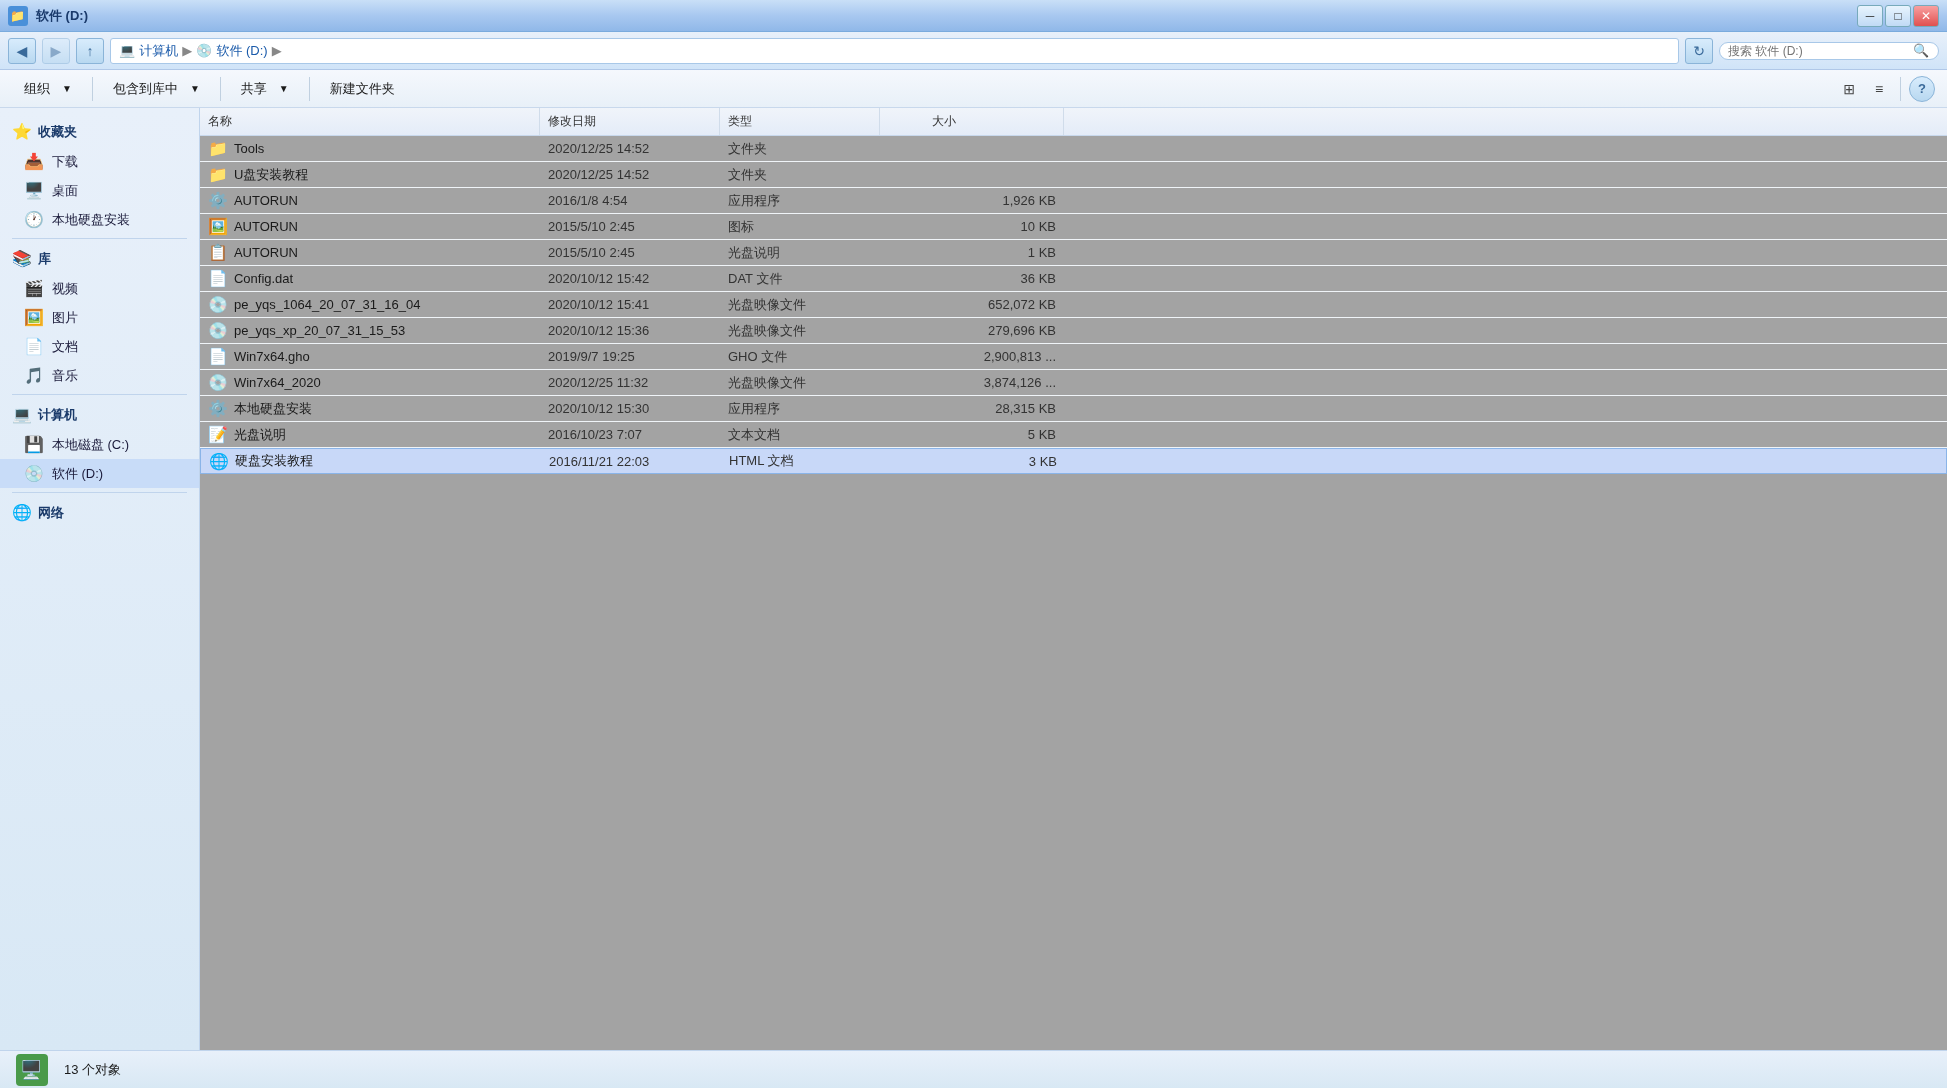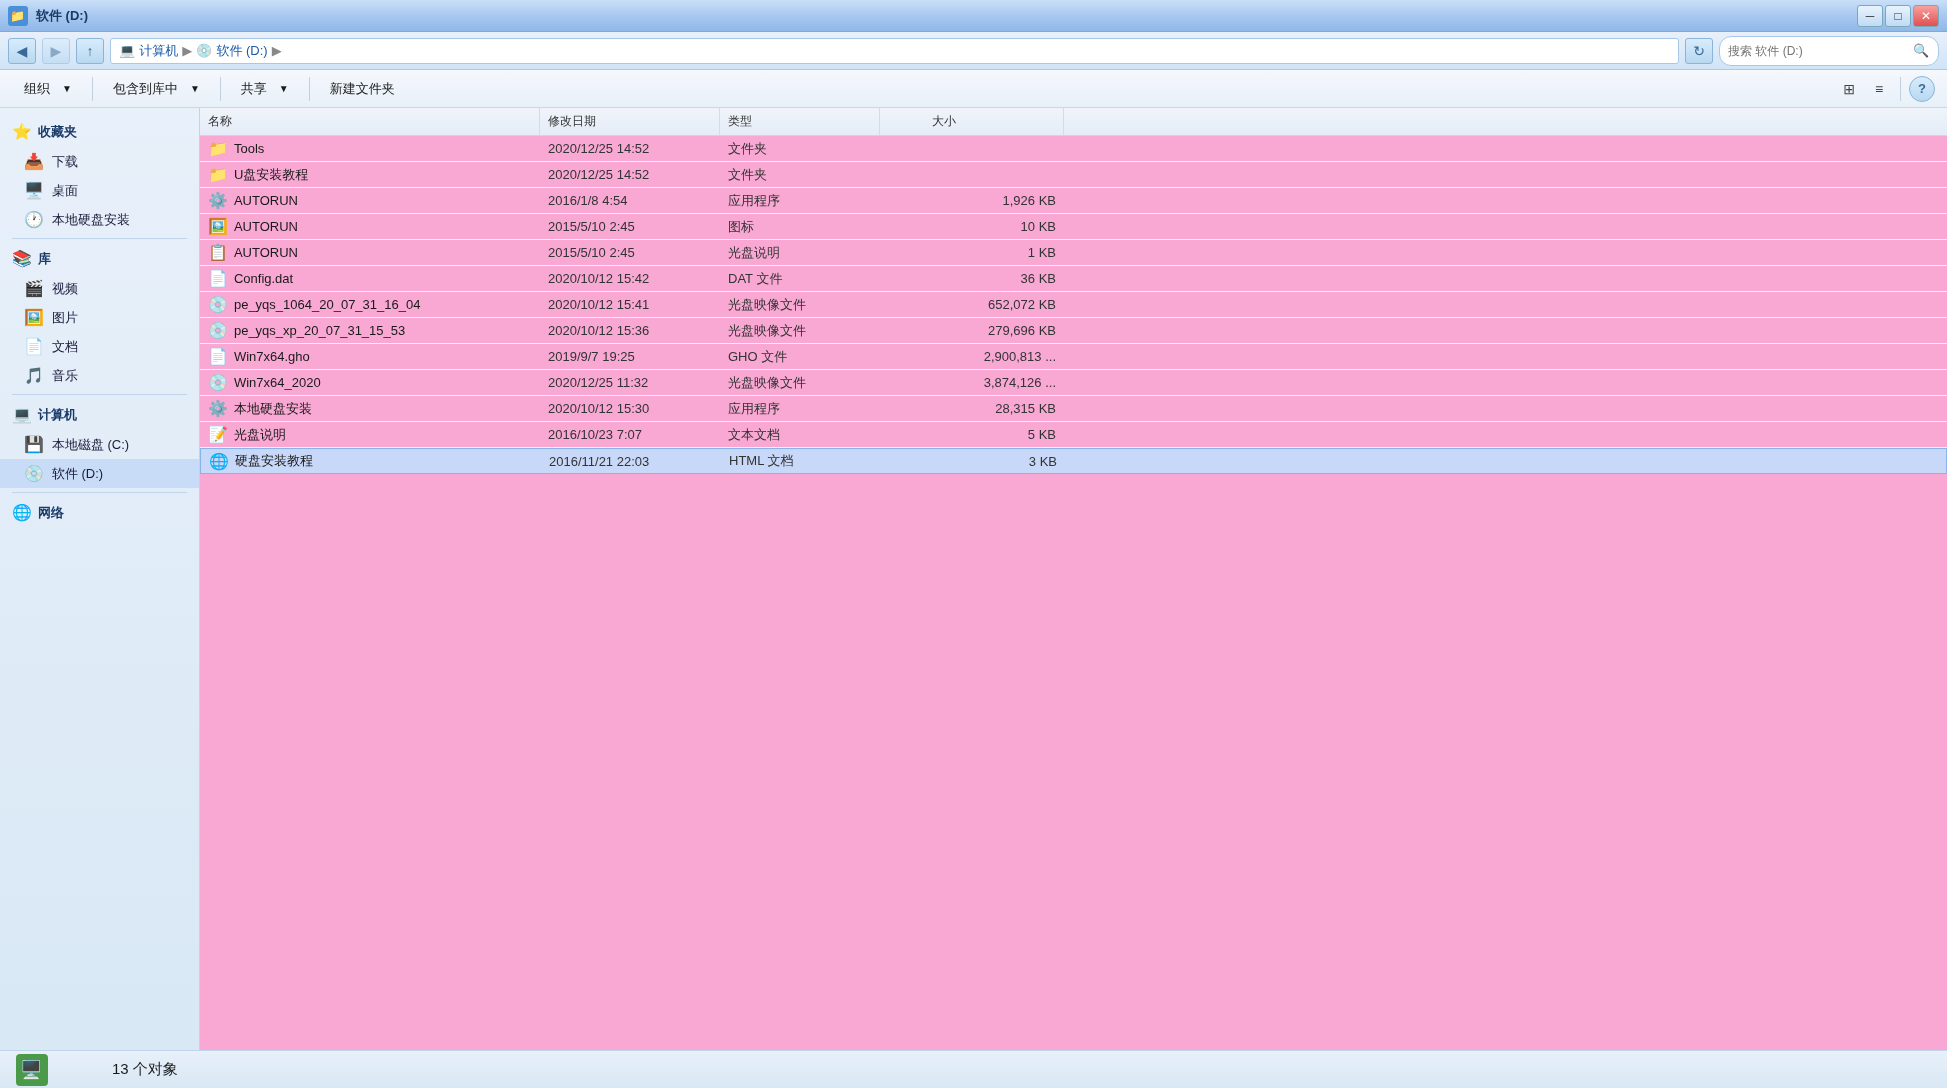--- a/index.html
+++ b/index.html
@@ -97,21 +97,21 @@
     .refresh-btn {
       width: 28px; height: 26px;
       background: linear-gradient(to bottom, #d8ecfc, #b8d8f0);
       border: 1px solid #8ab4d8;
       border-radius: 3px;
       display: flex; align-items: center; justify-content: center;
       cursor: pointer;
       font-size: 14px; color: #3a6a9a;
     }
     .search-bar {
-      width: 220px; height: 30px;
+      width: 220px; height: 18px;
       background: white;
       border: 1px solid #a8c8e8;
       border-radius: 12px;
       display: flex; align-items: center;
       padding: 0 8px;
       gap: 4px;
     }
     .search-bar input {
       border: none; outline: none; background: transparent;
       flex: 1; font-size: 12px; color: #888;
@@ -187,21 +187,21 @@
       cursor: pointer;
     }
     .sidebar-item.active { background: #c8dcf8; }
     .sidebar-icon { font-size: 16px; }
     .sidebar-divider { height: 1px; background: #c0d4ec; margin: 4px 12px; }
 
     
     .file-list-container {
       flex: 1;
       overflow-y: auto;
-      background: #f9a8d4;
+      background: #a3a3a3;
     }
     .file-list-header {
       display: flex;
       align-items: center;
       background: linear-gradient(to bottom, #f0f4fa, #e4ecf8);
       border-bottom: 1px solid #c8d8ec;
       height: 28px;
       position: sticky; top: 0; z-index: 10;
     }
     .col-header {
@@ -248,21 +248,21 @@
       padding: 0 16px;
       gap: 16px;
     }
     .status-icon {
       width: 32px; height: 32px;
       background: #4a9a4a;
       border-radius: 4px;
       display: flex; align-items: center; justify-content: center;
       color: white; font-size: 18px;
     }
-    .status-text { font-size: 15px; color: #1a1a1a; margin-left: 48px; }
+    .status-text { font-size: 13px; color: #1a1a1a; }
 
     
     ::-webkit-scrollbar { width: 14px; }
     ::-webkit-scrollbar-track { background: #f0f4fa; }
     ::-webkit-scrollbar-thumb { background: #b0c8e0; border-radius: 7px; border: 2px solid #f0f4fa; }
 
     .dropdown-arrow { font-size: 10px; margin-left: 2px; }
   </style>
 </head>
 <body>

